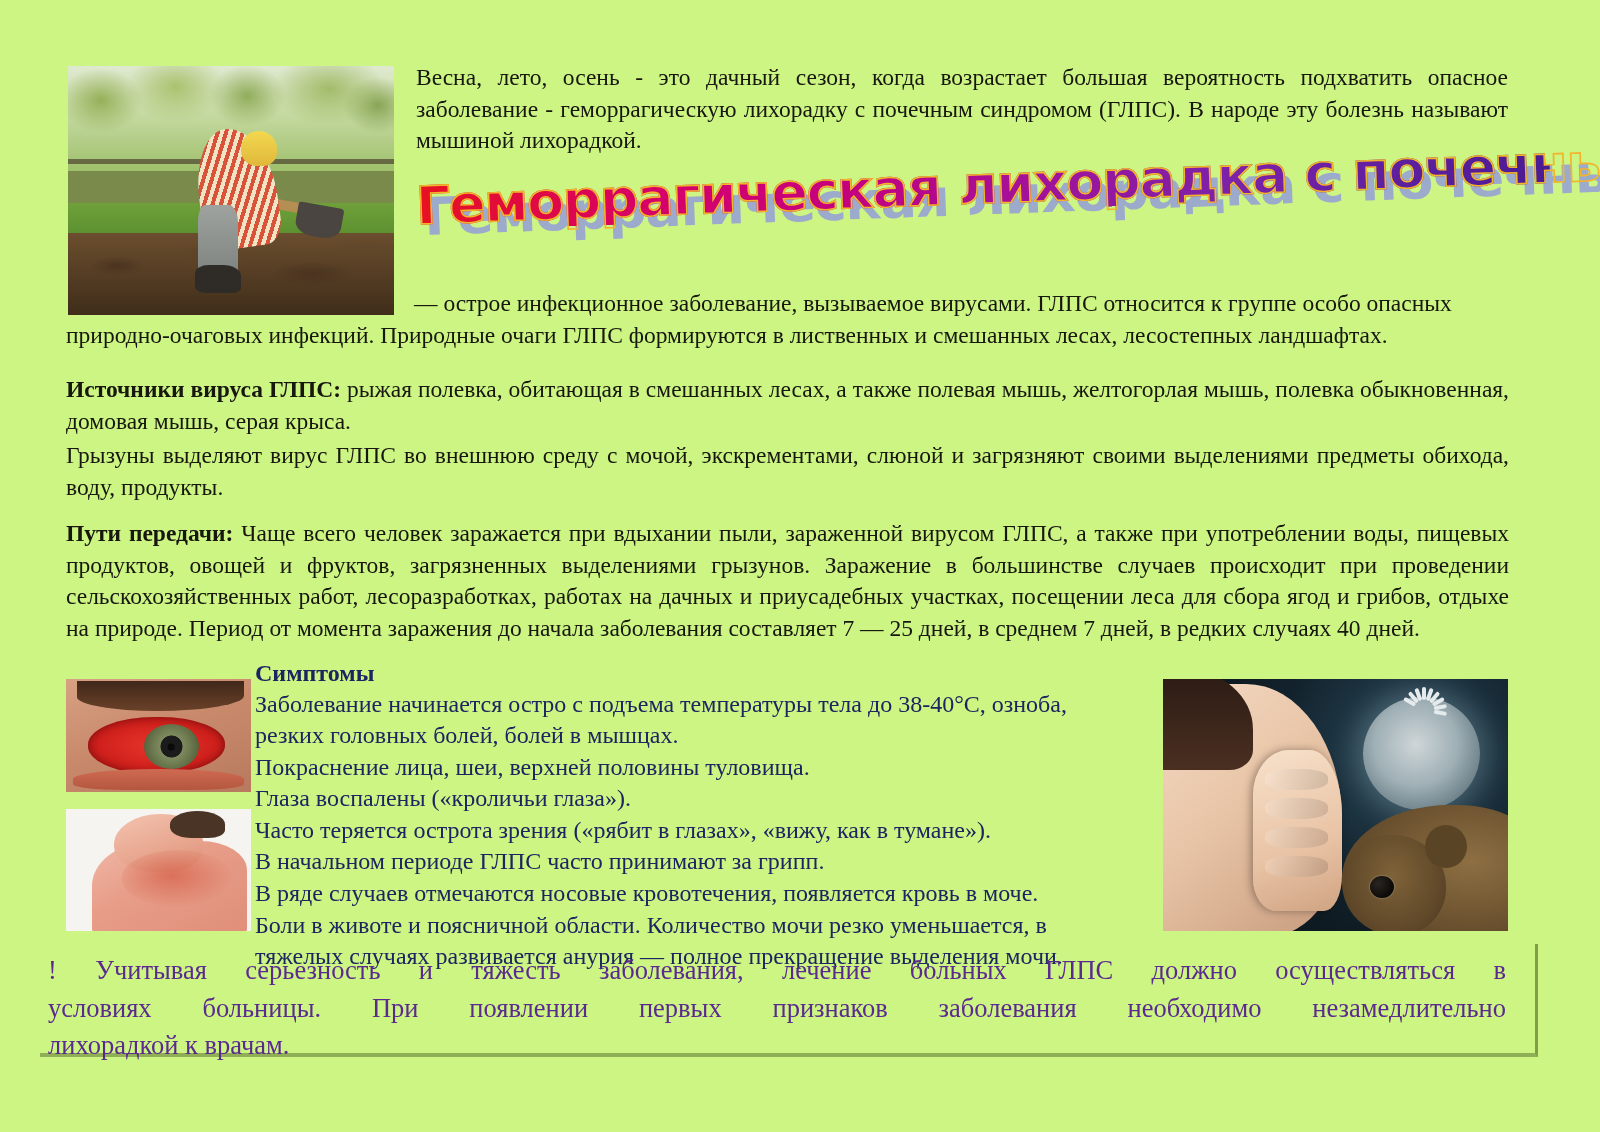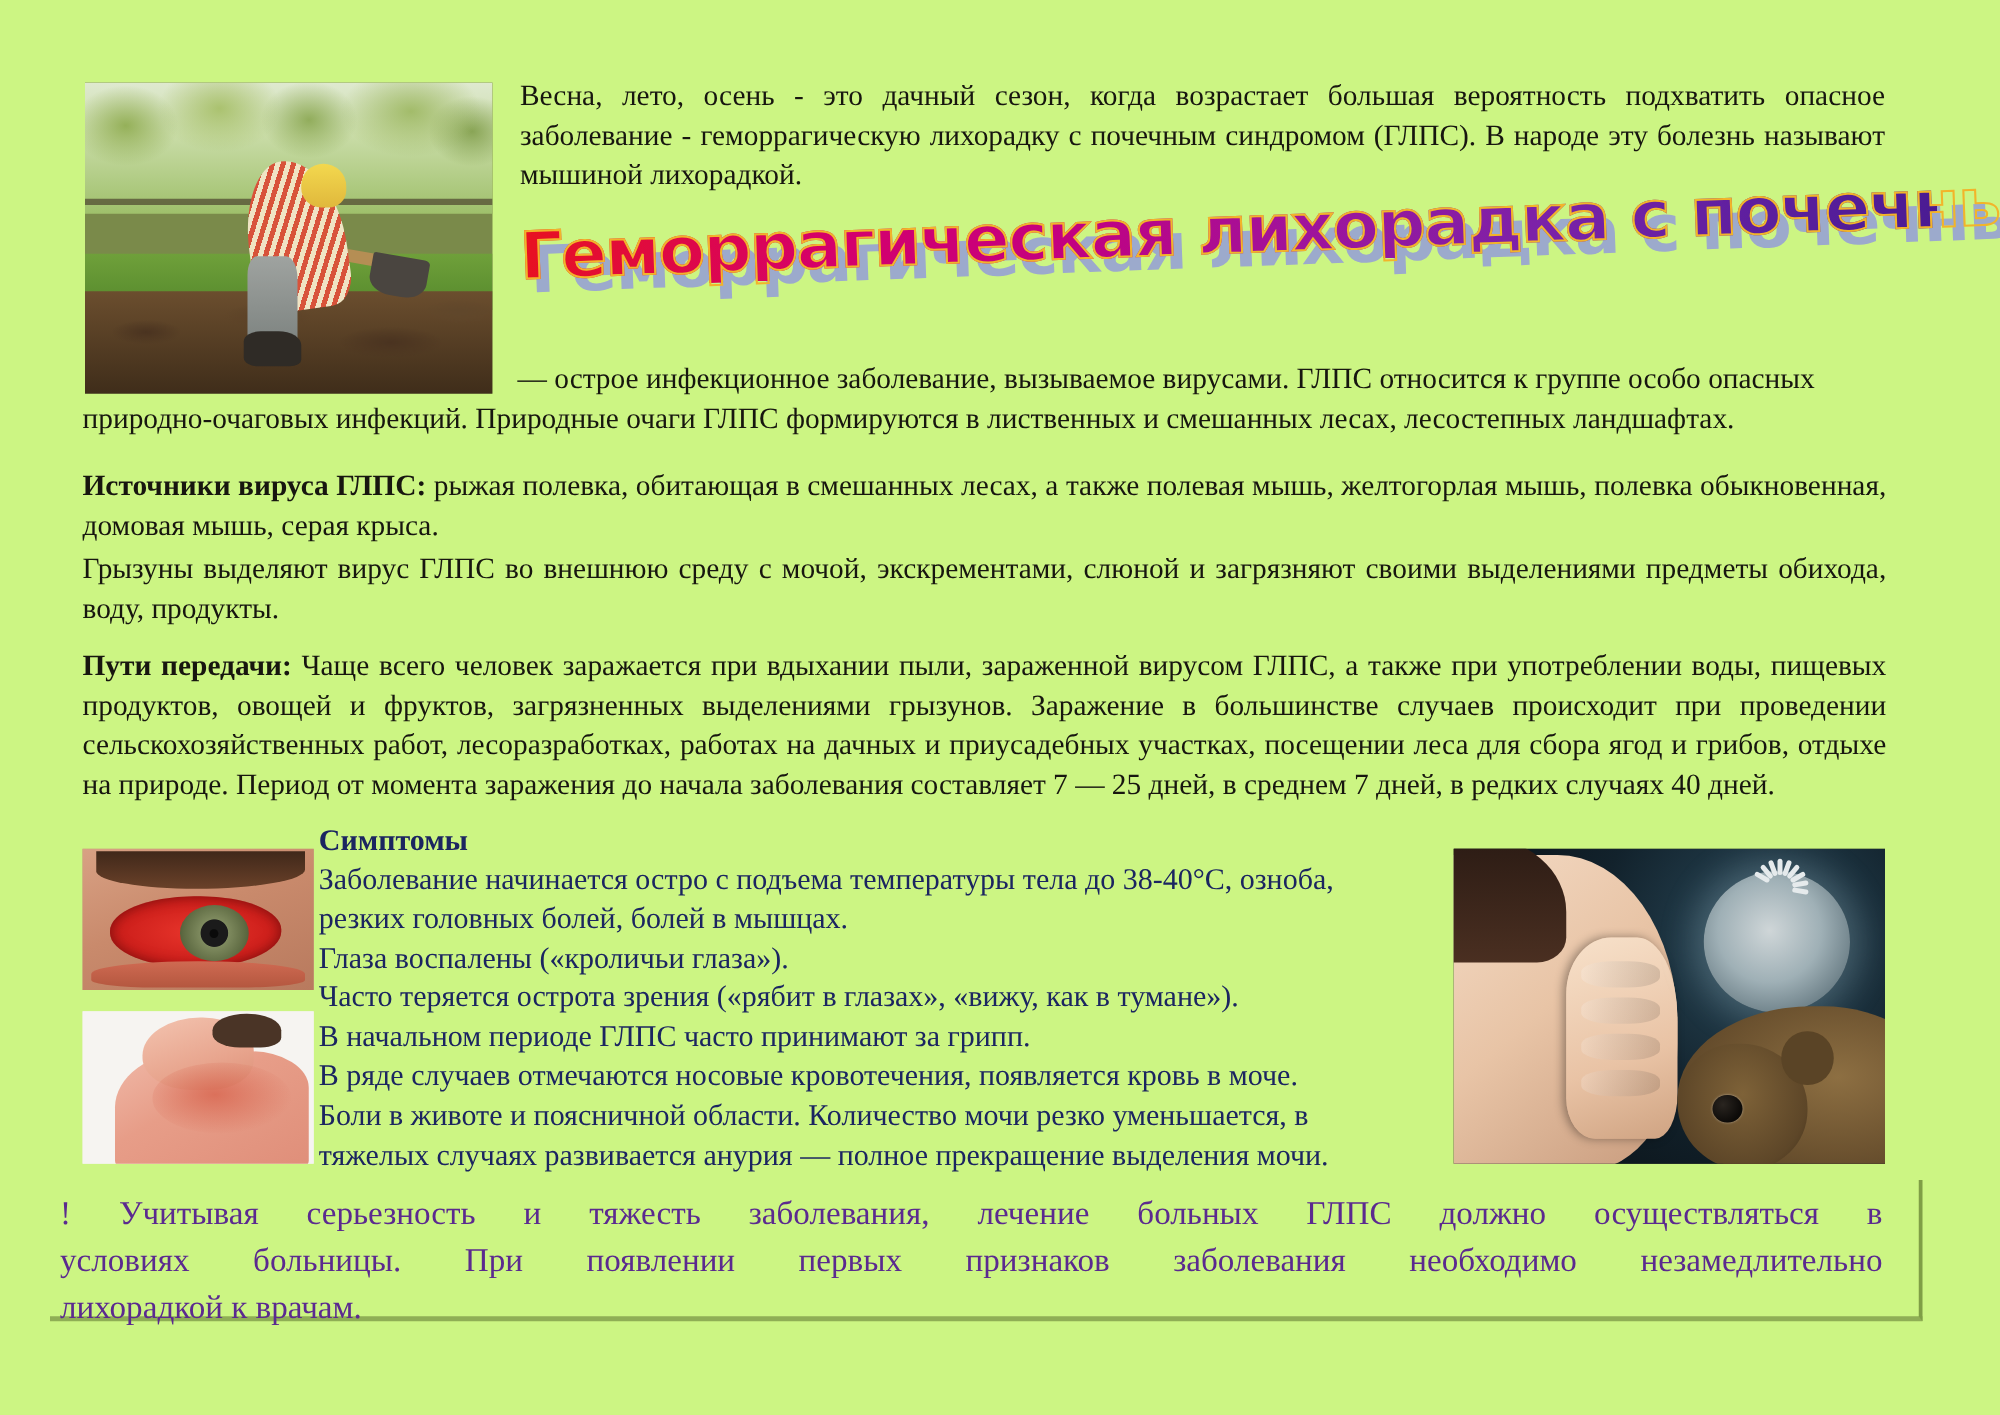--- a/index.html
+++ b/index.html
@@ -443,20 +443,21 @@
     <div class="neck-torso"></div>
     <div class="neck-head"></div>
     <div class="neck-hair"></div>
     <div class="neck-flush"></div>
   </div>
 
   <div id="symptoms-block">
     <div id="symptoms-title">Симптомы</div>
     <div class="symptom-line">Заболевание начинается остро с подъема температуры тела до 38-40°C, озноба,</div>
     <div class="symptom-line">резких головных болей, болей в мышцах.</div>
+    <div class="symptom-line">Покраснение лица, шеи, верхней половины туловища.</div>
     <div class="symptom-line">Глаза воспалены («кроличьи глаза»).</div>
     <div class="symptom-line"> Часто  теряется острота зрения («рябит в глазах», «вижу, как в тумане»).</div>
     <div class="symptom-line"> В начальном периоде ГЛПС часто принимают за грипп.</div>
     <div class="symptom-line"> В ряде случаев отмечаются носовые кровотечения, появляется кровь в моче.</div>
     <div class="symptom-line justify"> Боли  в  животе  и  поясничной  области.  Количество  мочи  резко  уменьшается,  в</div>
     <div class="symptom-line"> тяжелых случаях развивается анурия — полное прекращение выделения мочи.</div>
   </div>
 
   <div id="mouse-photo">
     <div class="mp-bg"></div>

